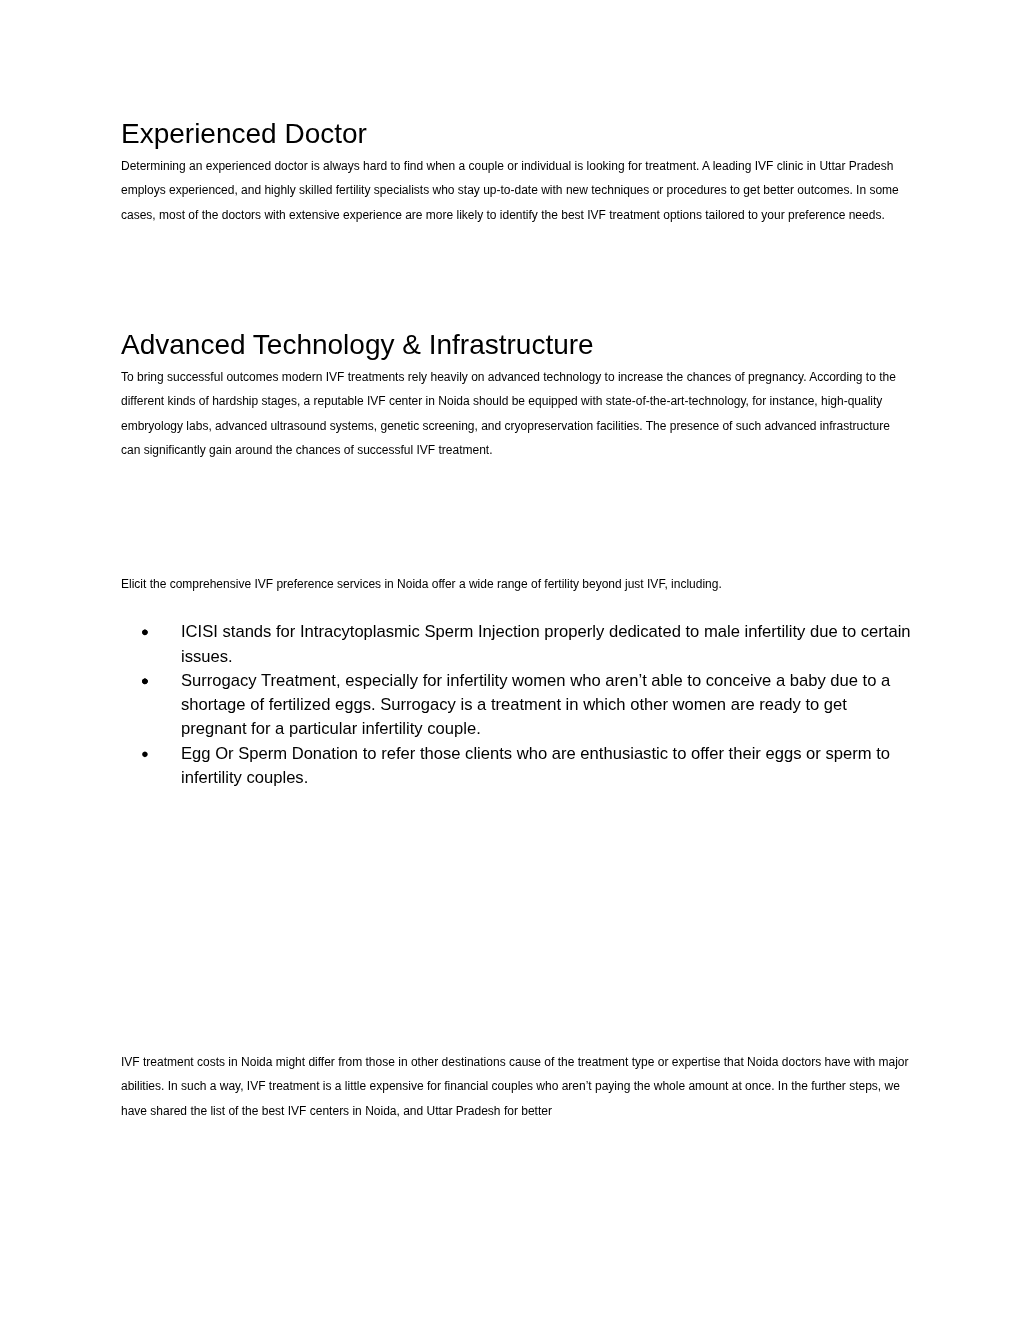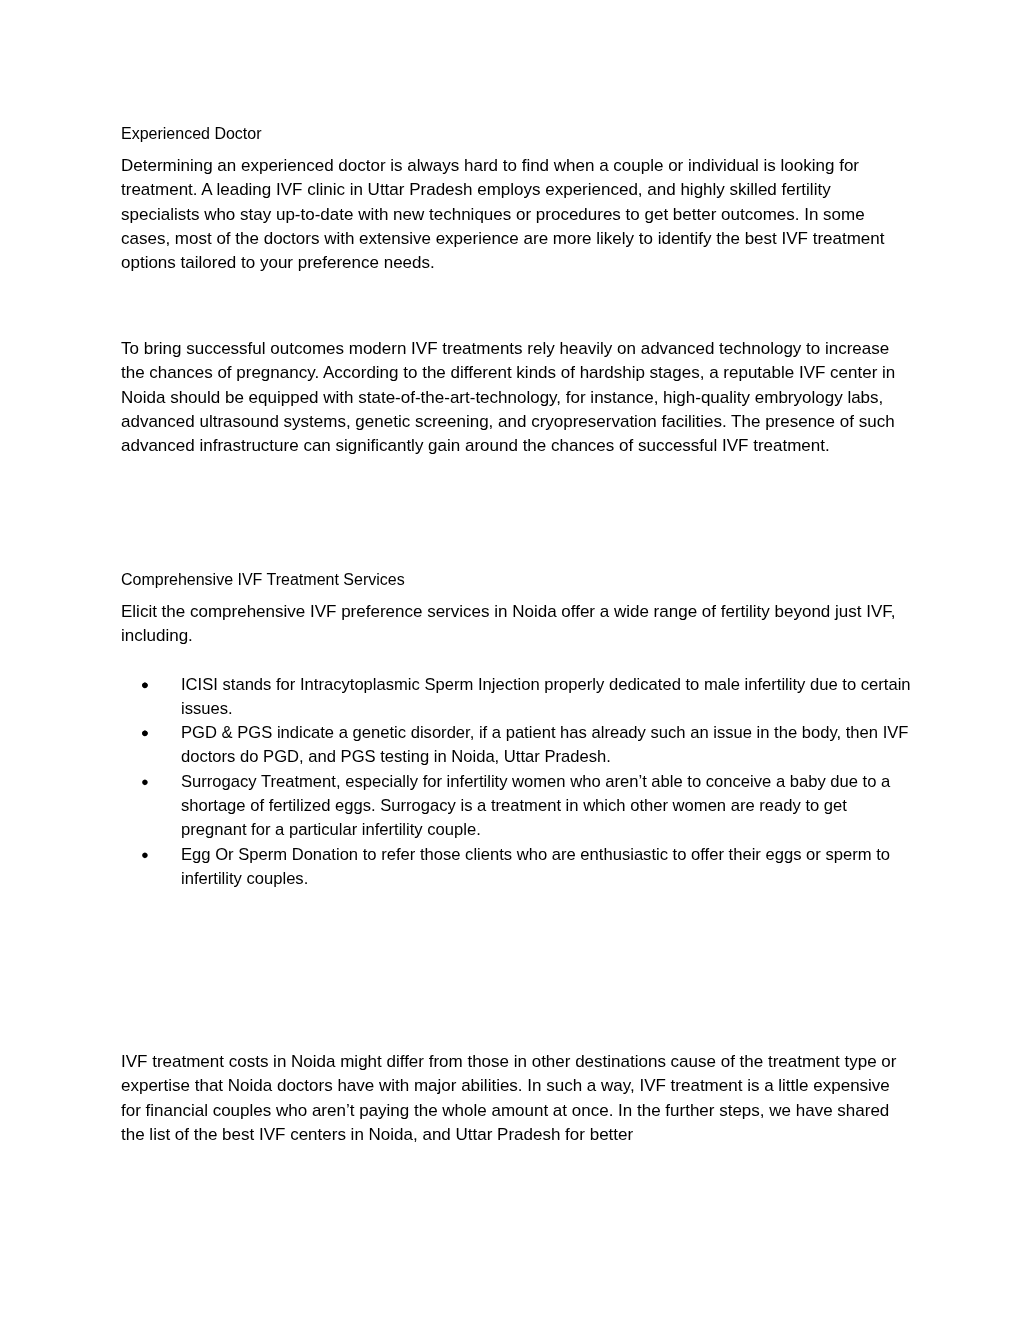--- a/index.html
+++ b/index.html
@@ -1,47 +1,47 @@
 <!DOCTYPE html>
 <html><head>
   <meta charset="utf-8">
   <style>
     html, body { margin: 0; padding: 0; background: #ffffff; }
     body { width: 1024px; height: 1325px; position: relative; overflow: hidden;
            font-family: "Liberation Sans", sans-serif; color: #000000; }
     .page { position: absolute; left: 121px; top: 0; width: 790px; }
     .section { position: absolute; left: 0; width: 790px; }
-    h2 { margin: 0; font-weight: normal; font-size: 16px; line-height: 28px; color: #000; }
-    p { margin: 6px 0 0 0; font-size: 17px; line-height: 24.3px; color: #000; }
+    h2 { margin: 0; font-weight: normal; font-size: 28px; line-height: 28px; color: #000; }
+    p { margin: 6px 0 0 0; font-size: 12px; line-height: 24.3px; color: #000; }
     ul { margin: 0; padding: 0; list-style: none; }
     li { position: relative; padding-left: 60px; font-size: 16.6px; line-height: 24.3px; }
     li .bullet { position: absolute; left: 20px; top: 0; font-size: 13px; }
   </style>
 </head>
 <body>
 
 <div class="page">
 
   <div class="section" style="top:120px;">
     <h2>Experienced Doctor</h2>
     <p>Determining an experienced doctor is always hard to find when a couple or individual is looking for treatment. A leading IVF clinic in Uttar Pradesh employs experienced, and highly skilled fertility specialists who stay up-to-date with new techniques or procedures to get better outcomes. In some cases, most of the doctors with extensive experience are more likely to identify the best IVF treatment options tailored to your preference needs.</p>
   </div>
 
   <div class="section" style="top:331px;">
+    <h2>Advanced Technology &amp; Infrastructure</h2>
     <p>To bring successful outcomes modern IVF treatments rely heavily on advanced technology to increase the chances of pregnancy. According to the different kinds of hardship stages, a reputable IVF center in Noida should be equipped with state-of-the-art-technology, for instance, high-quality embryology labs, advanced ultrasound systems, genetic screening, and cryopreservation facilities. The presence of such advanced infrastructure can significantly gain around the chances of successful IVF treatment.</p>
   </div>
 
   <div class="section" style="top:566px;">
-    <h2>Comprehensive IVF Treatment Services</h2>
     <p>Elicit the comprehensive IVF preference services in Noida offer a wide range of fertility beyond just IVF, including.</p>
     <ul style="margin-top:24px;">
       <li><span class="bullet">●</span></li>
       <li><span class="bullet">●</span><span>ICISI stands for Intracytoplasmic Sperm Injection properly dedicated to male infertility due to certain issues.</span></li>
       <li><span class="bullet">●</span></li>
-      <li><span class="bullet">●</span><span>PGD &amp; PGS indicate a genetic disorder, if a patient has already such an issue in the body, then IVF doctors do PGD, and PGS testing in Noida, Uttar Pradesh.</span></li>
+      <li><span class="bullet">●</span></li>
       <li><span class="bullet">●</span><span>Surrogacy Treatment, especially for infertility women who aren’t able to conceive a baby due to a shortage of fertilized eggs. Surrogacy is a treatment in which other women are ready to get pregnant for a particular infertility couple.</span></li>
       <li><span class="bullet">●</span><span>Egg Or Sperm Donation to refer those clients who are enthusiastic to offer their eggs or sperm to infertility couples.</span></li>
     </ul>
   </div>
 
   <div class="section" style="top:1044px;">
     <p>IVF treatment costs in Noida might differ from those in other destinations cause of the treatment type or expertise that Noida doctors have with major abilities. In such a way, IVF treatment is a little expensive for financial couples who aren’t paying the whole amount at once. In the further steps, we have shared the list of the best IVF centers in Noida, and Uttar Pradesh for better</p>
   </div>
 
 </div>

